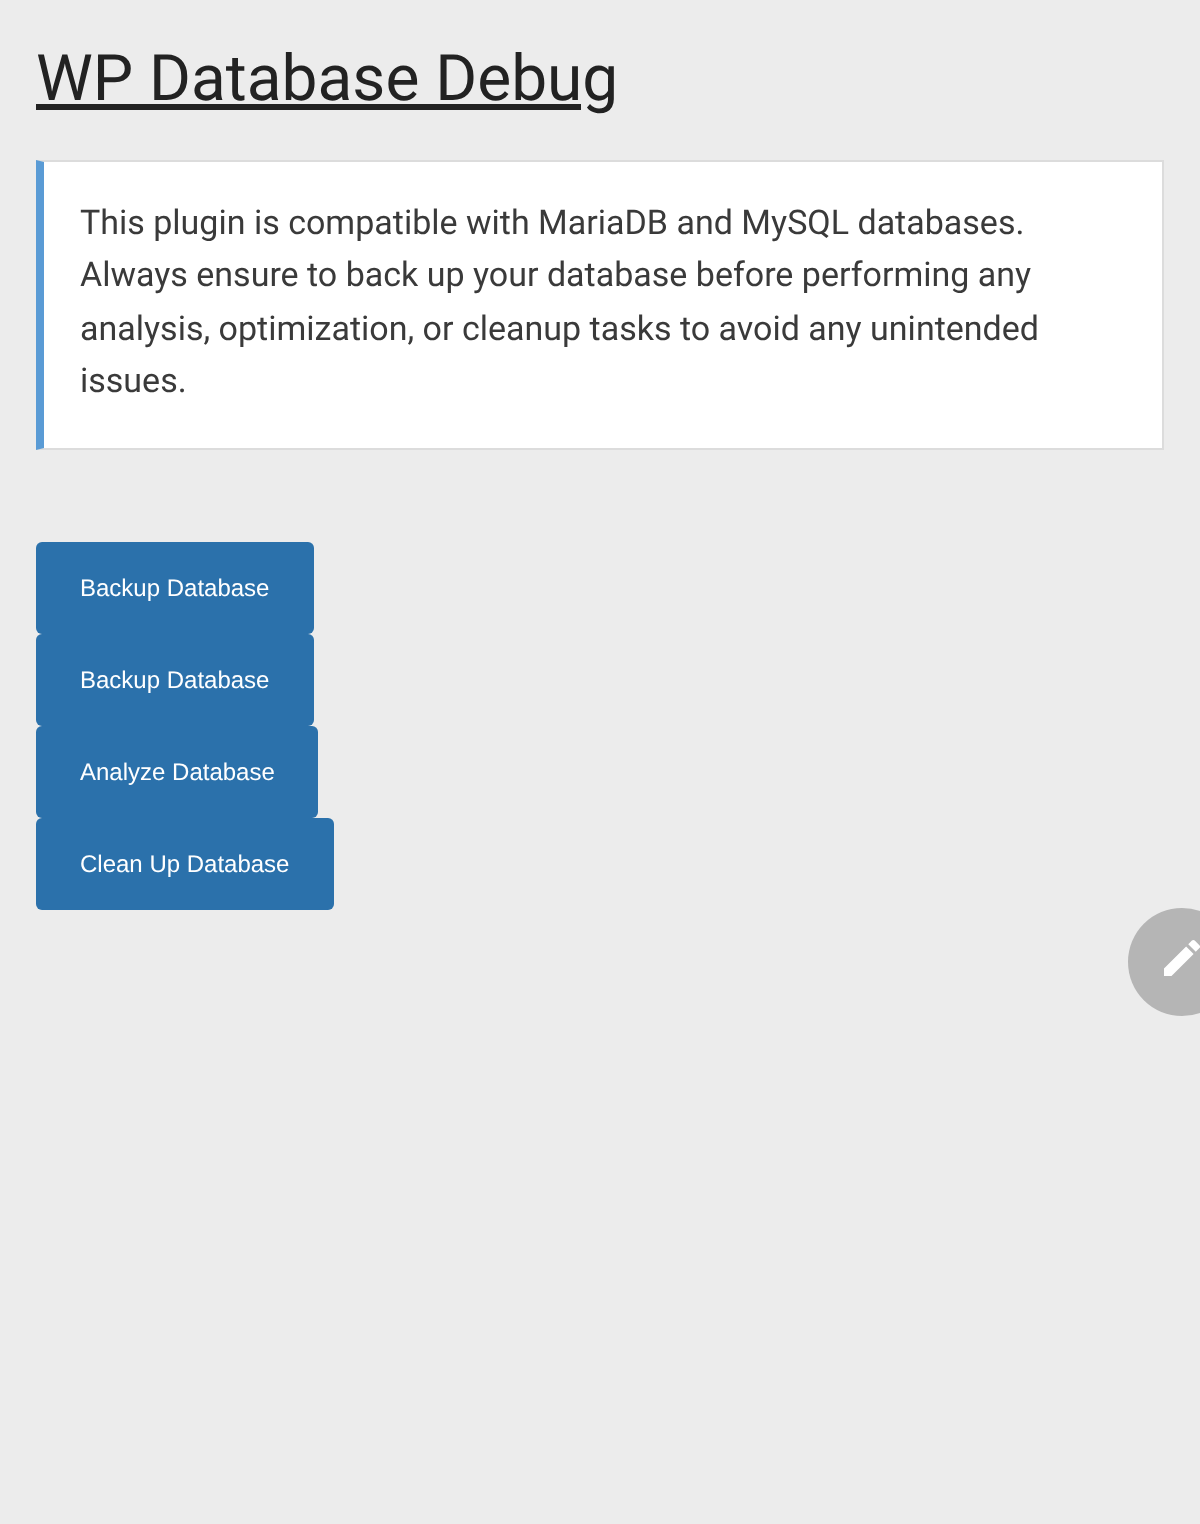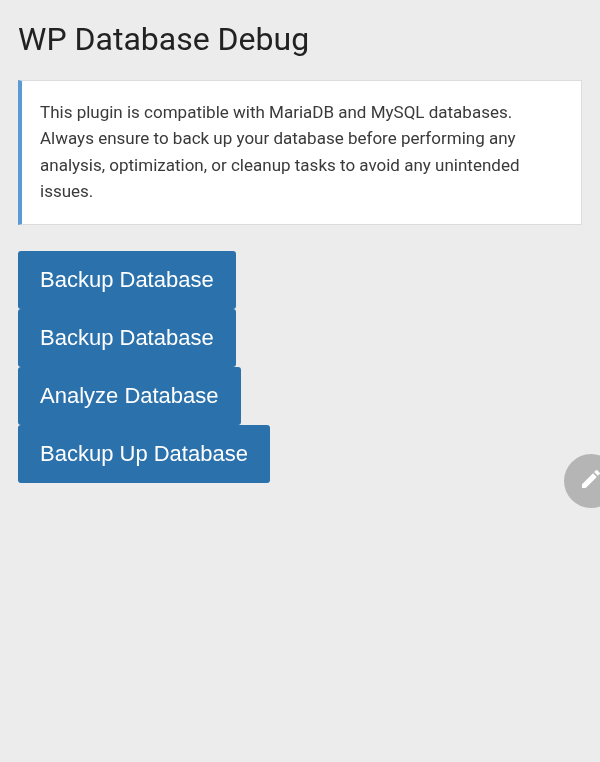--- a/index.html
+++ b/index.html
@@ -13,38 +13,39 @@
       width: 600px;
       height: 762px;
       position: relative;
       padding: 0 18px;
     }
     .page-title {
       font-size: 32px;
       font-weight: 400;
       color: #222;
       padding: 20px 0 22px 0;
+      text-decoration: underline;
     }
     .notice {
       background: #ffffff;
       border: 1px solid #dcdcdc;
       border-left: 4px solid #5a9bd5;
       padding: 18px 12px 20px 18px;
-      margin-bottom: 26px;
+      margin-bottom: 46px;
     }
     .notice p {
       font-size: 17px;
       line-height: 1.55;
       color: #3a3a3a;
     }
     .action-btn {
       display: inline-block;
       background: #2b71ab;
       color: #ffffff;
-      font-size: 22px;
+      font-size: 12px;
       border: none;
       border-radius: 3px;
       padding: 16px 22px;
       cursor: pointer;
       margin-bottom: 78px;
     }
     .action-btn:last-of-type {
       margin-bottom: 0;
     }
     .action-row {
@@ -85,21 +86,21 @@
 
 <div class="action-row">
   <button class="action-btn">Backup Database</button>
 </div>
 
 <div class="action-row">
   <button class="action-btn">Analyze Database</button>
 </div>
 
 <div class="action-row">
-  <button class="action-btn">Backup Up Database</button>
+  <button class="action-btn">Clean Up Database</button>
 </div>
 
 <div class="fab">
   <span>
     <svg viewBox="0 0 24 24">
         <path d="M3 17.25V21h3.75L17.81 9.94l-3.75-3.75L3 17.25zM20.71 7.04a1 1 0 0 0 0-1.41l-2.34-2.34a1 1 0 0 0-1.41 0l-1.83 1.83 3.75 3.75 1.83-1.83z"></path>
       </svg>
   </span>
 </div>
 

